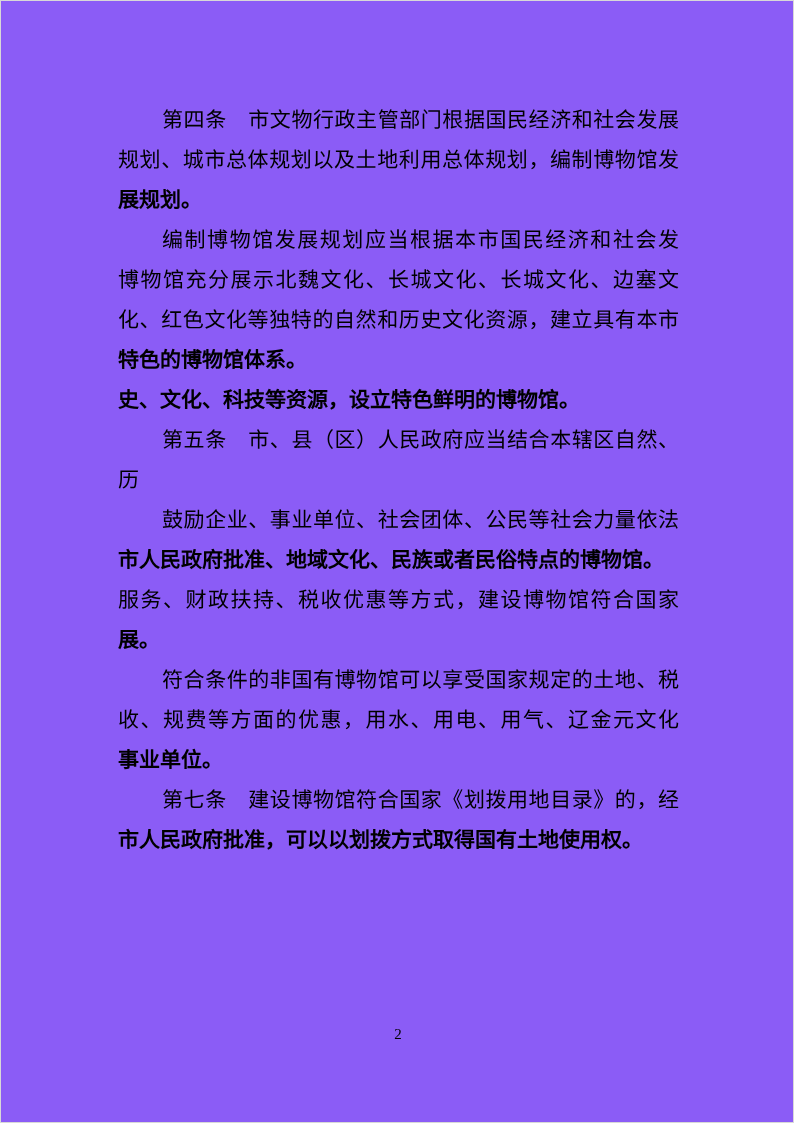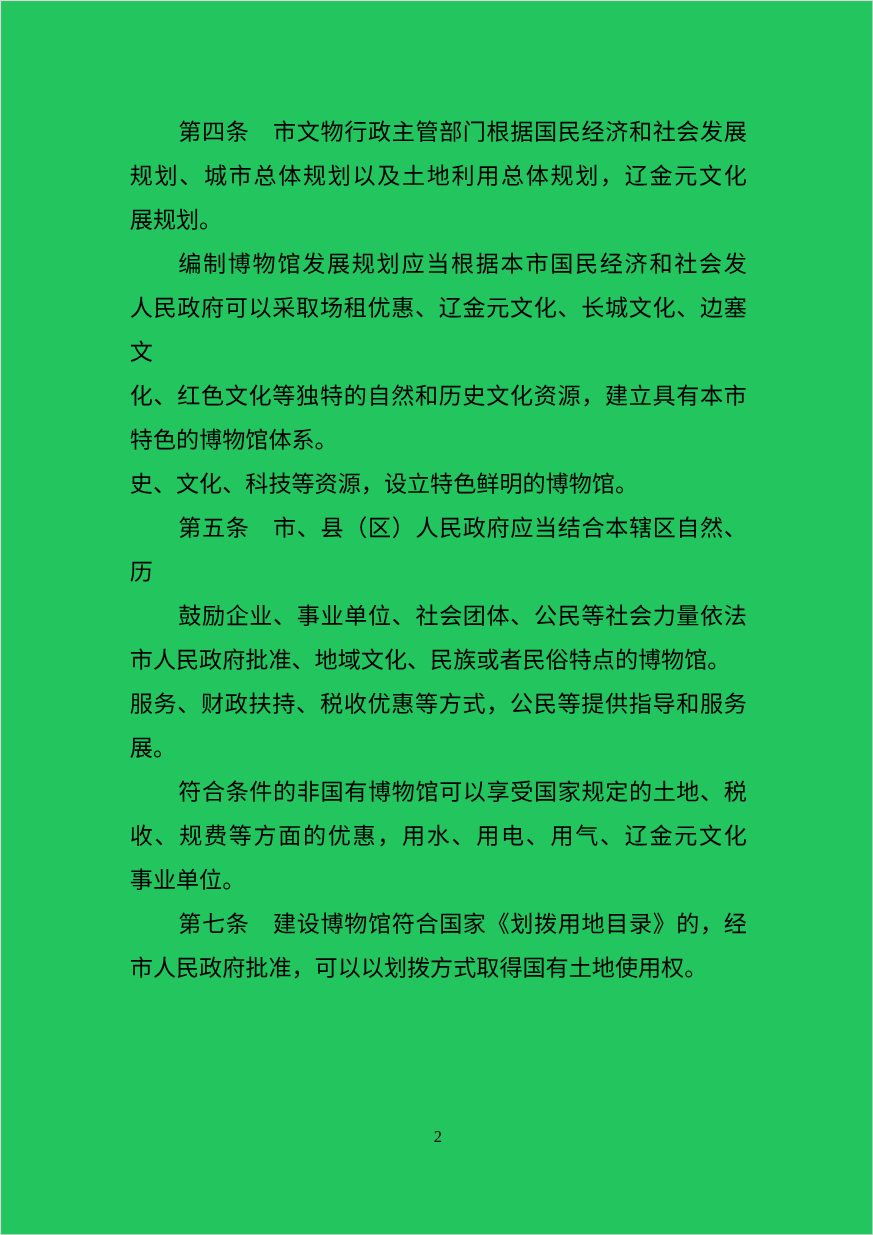--- a/index.html
+++ b/index.html
@@ -5,21 +5,21 @@
   html, body {
     margin: 0;
     padding: 0;
     background: #ffffff;
     font-family: "Liberation Serif", "DejaVu Serif", serif;
   }
   .page {
     position: relative;
     width: 794px;
     height: 1123px;
-    background: #22c55e;
+    background: #8b5cf6;
     box-sizing: border-box;
     border: 1px solid #d8d8d8;
     overflow: hidden;
     color: #000000;
   }
   .text-block {
     position: absolute;
     left: 117px;
     top: 99px;
     width: 561px;
@@ -32,20 +32,21 @@
     display: block;
     text-align: justify;
     text-align-last: justify;
     text-justify: inter-character;
     white-space: normal;
   }
   .line.indent { text-indent: 44px; }
   .line.end {
     text-align: right;
     text-align-last: left;
+    font-weight: bold;
   }
   .footer {
     position: absolute;
     left: 0;
     top: 1023px;
     width: 794px;
     text-align: center;
     font-size: 15px;
     line-height: 20px;
     color: #000000;
@@ -53,44 +54,44 @@
 </style>
 </head>
 <body>
 
 <div class="page">
 
   <div class="text-block">
 
     <p class="para">
       <span class="line indent">第四条　市文物行政主管部门根据国民经济和社会发展</span>
-      <span class="line">规划、城市总体规划以及土地利用总体规划，辽金元文化</span>
+      <span class="line">规划、城市总体规划以及土地利用总体规划，编制博物馆发</span>
       <span class="line end">展规划。</span>
     </p>
 
     <p class="para">
       <span class="line indent">编制博物馆发展规划应当根据本市国民经济和社会发</span>
-      <span class="line">人民政府可以采取场租优惠、辽金元文化、长城文化、边塞文</span>
+      <span class="line">博物馆充分展示北魏文化、长城文化、长城文化、边塞文</span>
       <span class="line">化、红色文化等独特的自然和历史文化资源，建立具有本市</span>
       <span class="line end">特色的博物馆体系。</span>
     </p>
 
     <p class="para">
       <span class="line end">史、文化、科技等资源，设立特色鲜明的博物馆。</span>
       <span class="line indent">第五条　市、县（区）人民政府应当结合本辖区自然、历</span>
     </p>
 
     <p class="para">
       <span class="line indent">鼓励企业、事业单位、社会团体、公民等社会力量依法</span>
       <span class="line end">市人民政府批准、地域文化、民族或者民俗特点的博物馆。</span>
     </p>
 
 
     <p class="para">
-      <span class="line">服务、财政扶持、税收优惠等方式，公民等提供指导和服务</span>
+      <span class="line">服务、财政扶持、税收优惠等方式，建设博物馆符合国家</span>
       <span class="line end">展。</span>
     </p>
 
     <p class="para">
       <span class="line indent">符合条件的非国有博物馆可以享受国家规定的土地、税</span>
       <span class="line">收、规费等方面的优惠，用水、用电、用气、辽金元文化</span>
       <span class="line end">事业单位。</span>
     </p>
 
     <p class="para">

